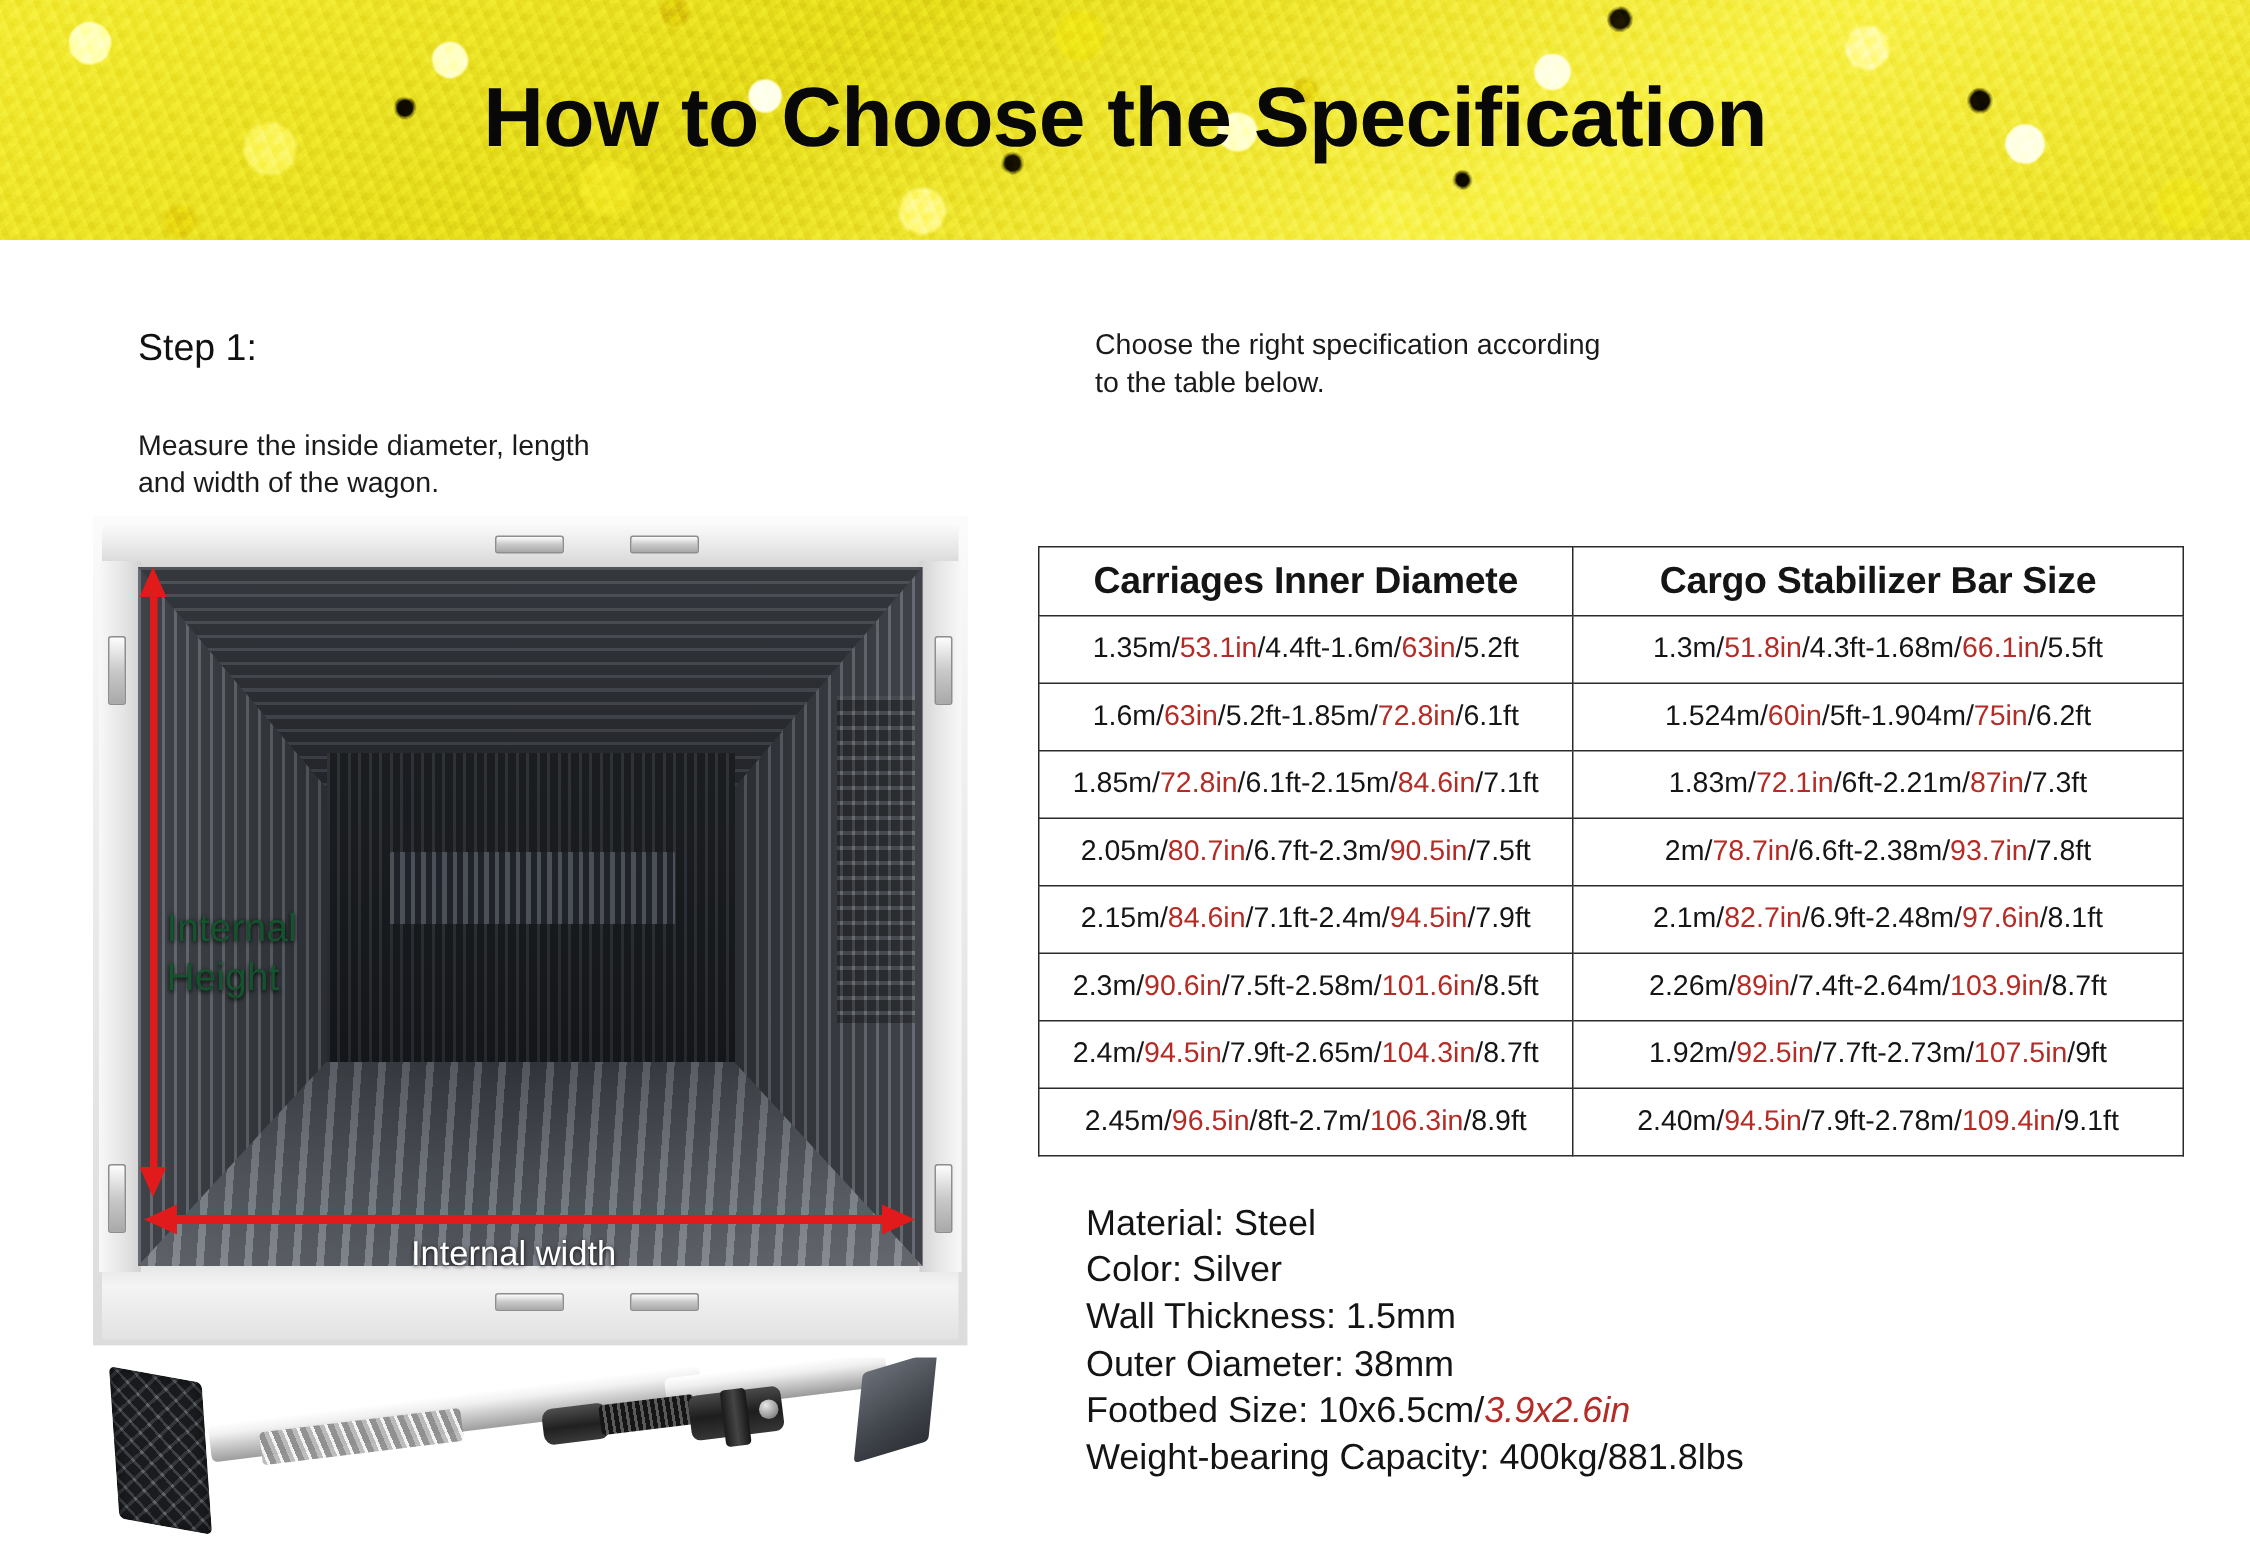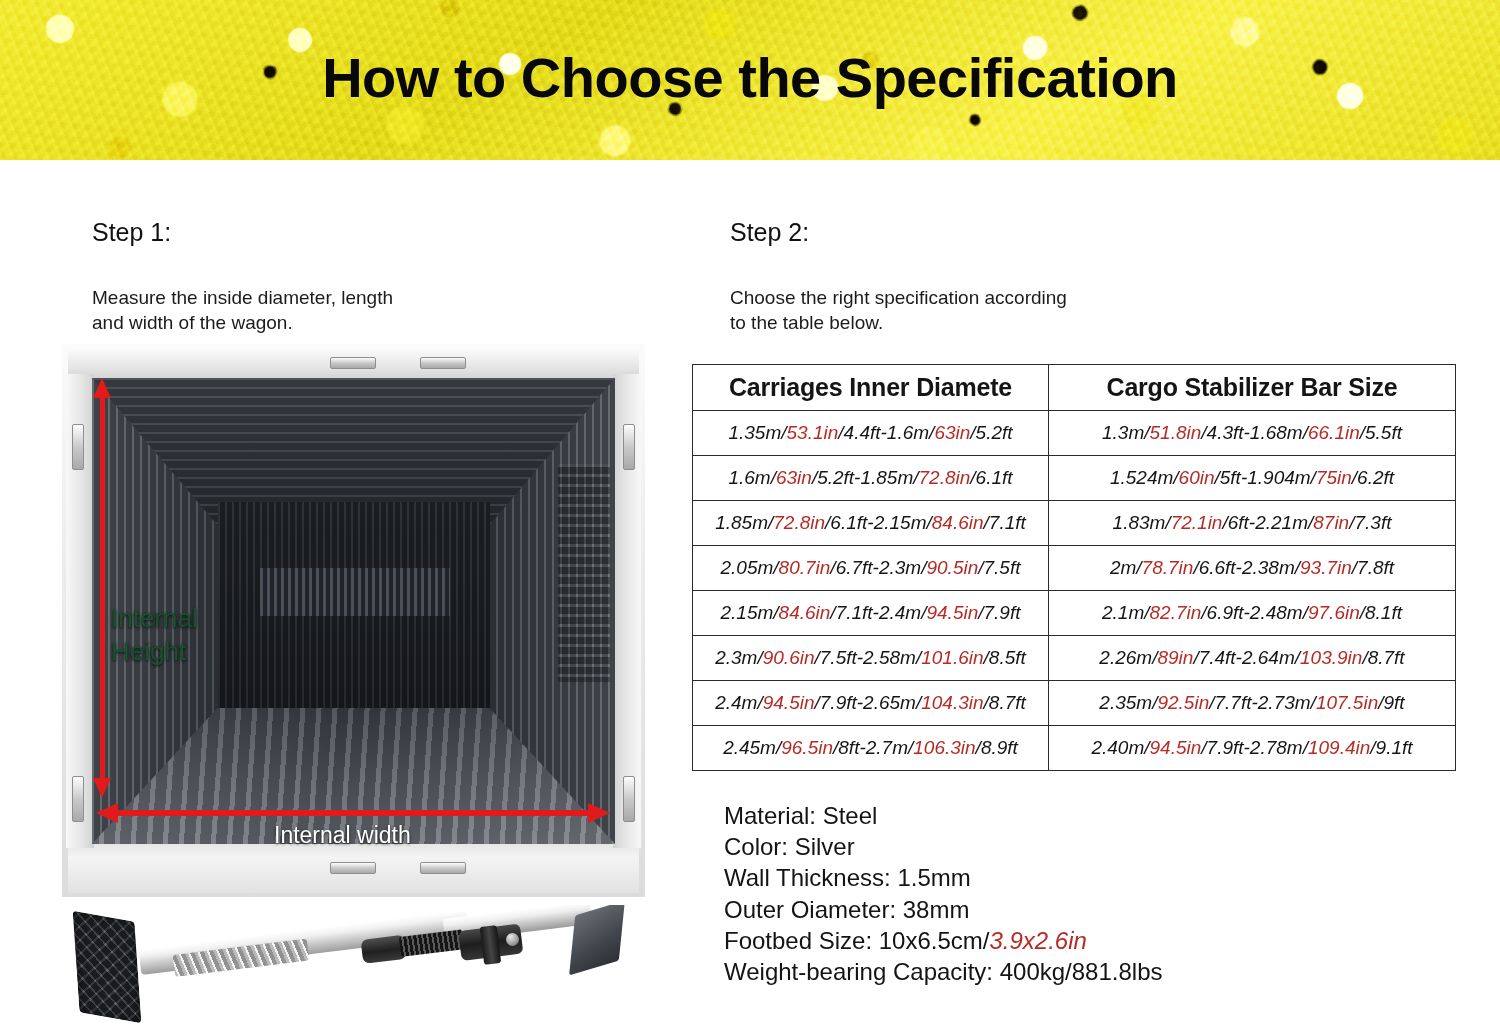--- a/index.html
+++ b/index.html
@@ -401,21 +401,20 @@
     font-weight: bold;
     height: 46px;
     padding: 4px 16px;
     letter-spacing: -0.2px;
   }
   table.spec td {
     font-size: 19px;
     height: 45px;
     padding: 3px 10px;
     white-space: nowrap;
-    font-style: italic;
   }
   table.spec col.c1 { width: 356px; }
   table.spec col.c2 { width: 407px; }
   .in { color: #b52b25; }
 
   
   #specs-list {
     position: absolute;
     left: 724px; top: 800px;
     width: 700px;
@@ -494,21 +493,20 @@
     <div class="bar-grip"></div>
     <div class="bar-ratchet"></div>
     <div class="bar-clamp"></div>
     <div class="bar-collar"></div>
     <div class="bar-knob"></div>
     <div class="pad-left"></div>
     <div class="pad-right"></div>
   </div>
 
   <div id="right-col">
-    <div class="step-heading">Step 2:</div>
     <div class="step-body">
       <div>Choose the right specification according</div>
       <div>to the table below.</div>
     </div>
   </div>
 
   <div id="spec-table-wrap">
     <table class="spec">
       <colgroup>
           <col class="c1">
@@ -540,21 +538,21 @@
           <tr>
             <td><span>2.15m/</span><span class="in">84.6in</span><span>/7.1ft-2.4m/</span><span class="in">94.5in</span><span>/7.9ft</span></td>
             <td><span>2.1m/</span><span class="in">82.7in</span><span>/6.9ft-2.48m/</span><span class="in">97.6in</span><span>/8.1ft</span></td>
           </tr>
           <tr>
             <td><span>2.3m/</span><span class="in">90.6in</span><span>/7.5ft-2.58m/</span><span class="in">101.6in</span><span>/8.5ft</span></td>
             <td><span>2.26m/</span><span class="in">89in</span><span>/7.4ft-2.64m/</span><span class="in">103.9in</span><span>/8.7ft</span></td>
           </tr>
           <tr>
             <td><span>2.4m/</span><span class="in">94.5in</span><span>/7.9ft-2.65m/</span><span class="in">104.3in</span><span>/8.7ft</span></td>
-            <td><span>2.35m/</span><span class="in">92.5in</span><span>/7.7ft-2.73m/</span><span class="in">107.5in</span><span>/9ft</span></td>
+            <td><span>1.92m/</span><span class="in">92.5in</span><span>/7.7ft-2.73m/</span><span class="in">107.5in</span><span>/9ft</span></td>
           </tr>
           <tr>
             <td><span>2.45m/</span><span class="in">96.5in</span><span>/8ft-2.7m/</span><span class="in">106.3in</span><span>/8.9ft</span></td>
             <td><span>2.40m/</span><span class="in">94.5in</span><span>/7.9ft-2.78m/</span><span class="in">109.4in</span><span>/9.1ft</span></td>
           </tr>
         </tbody>
     </table>
   </div>
 
   <div id="specs-list">

